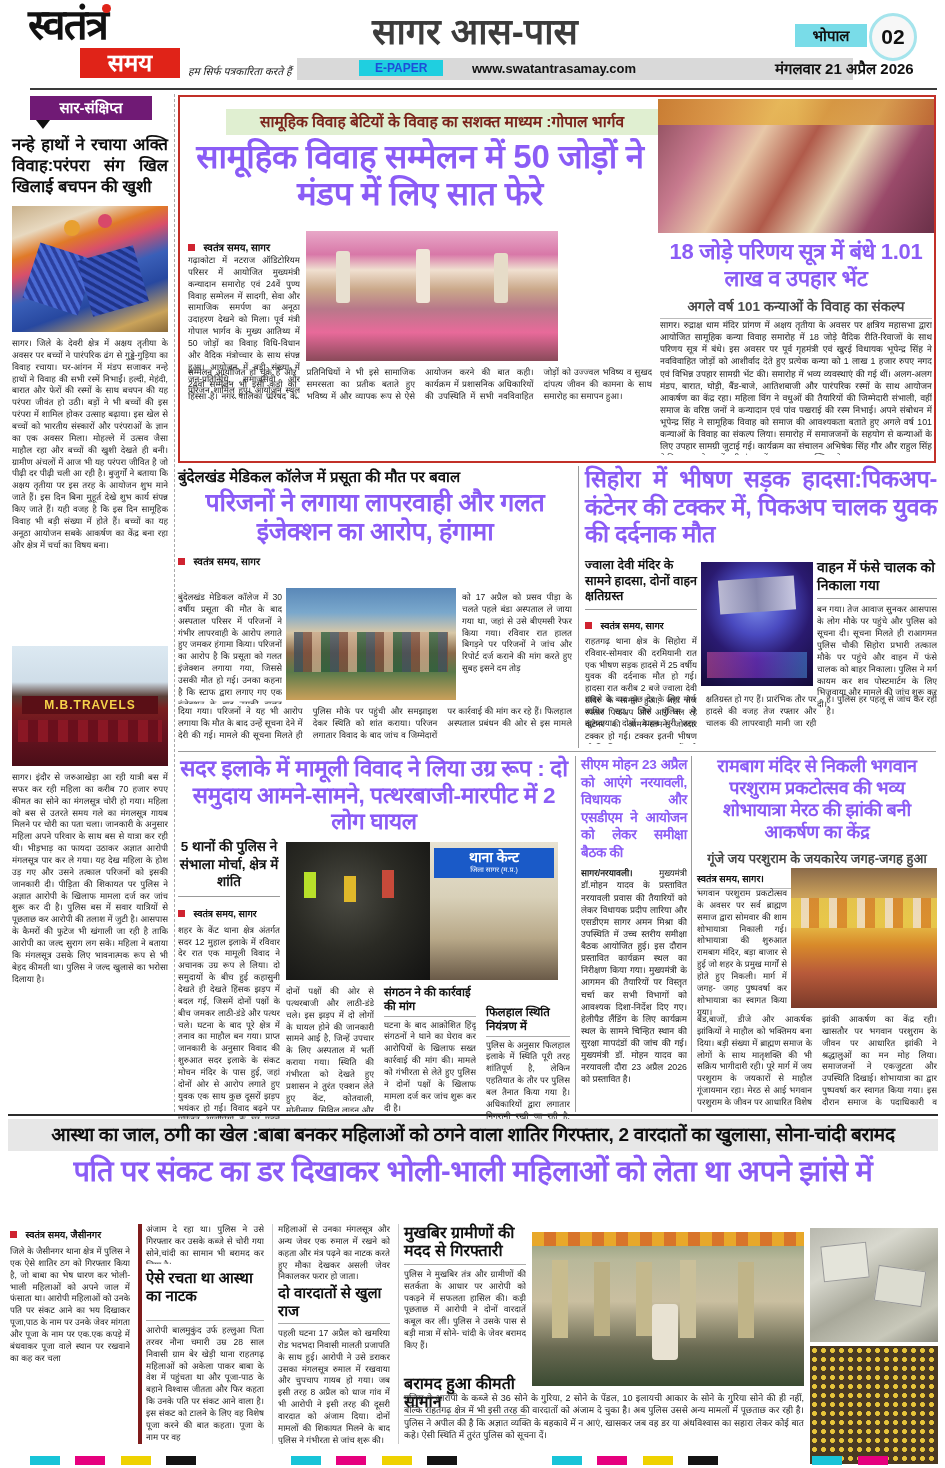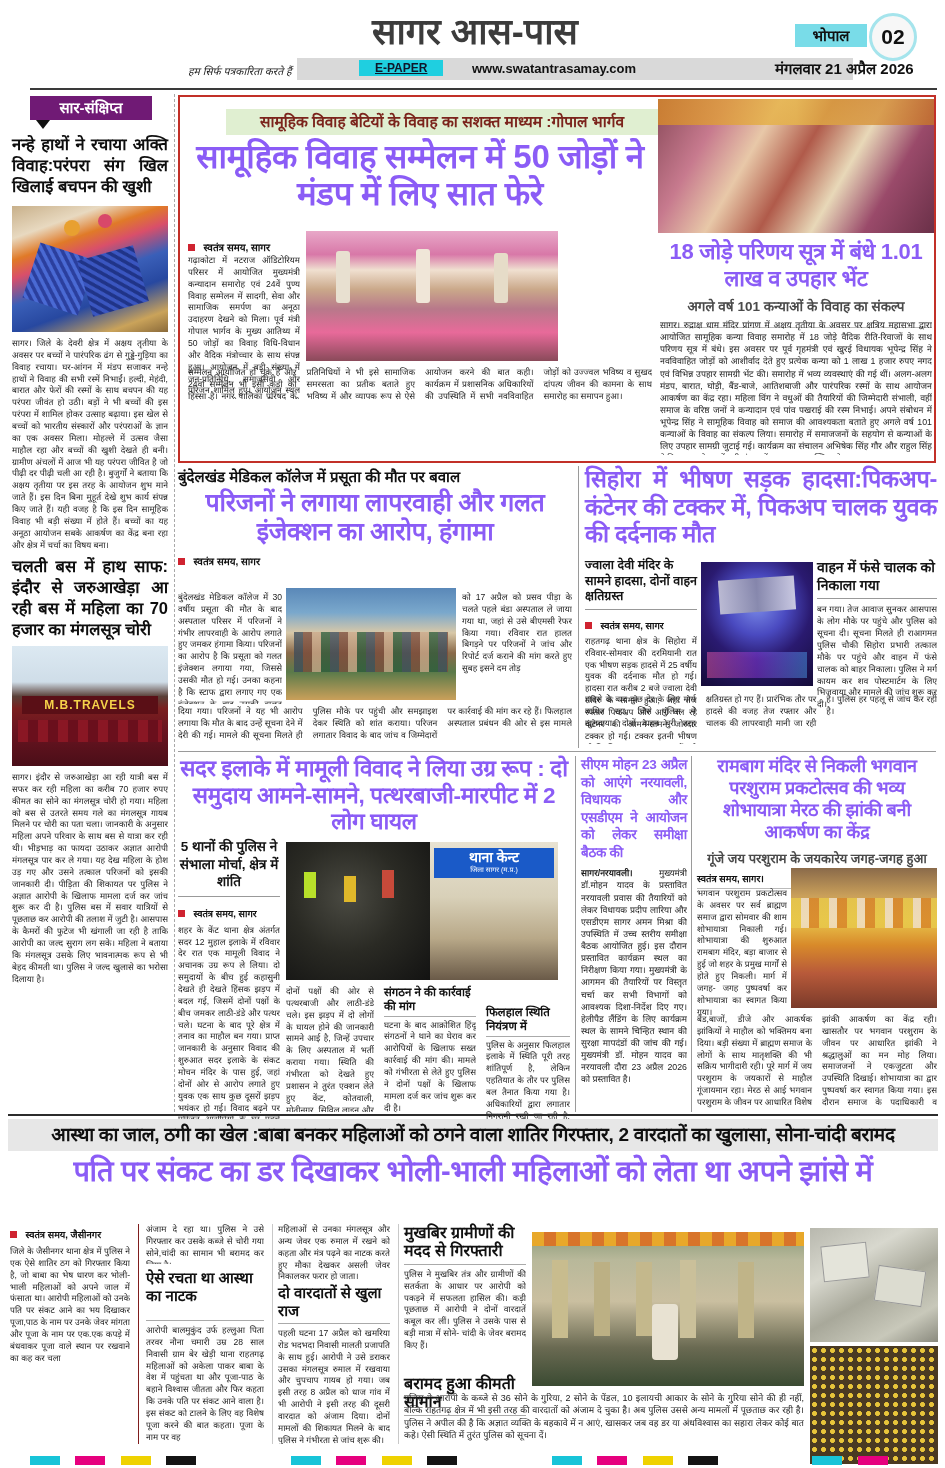--- a/index.html
+++ b/index.html
@@ -15,26 +15,31 @@
   .hdiv{position:absolute;height:1px;background:#9a9a9a;}
   .subhead{font-weight:bold;color:#111;}
   .colbar{display:inline-block;width:30px;height:9px;margin-right:11px;}
   .headline{font-weight:800;color:#8b5cf6;letter-spacing:-0.3px;}
 </style>
 </head>
 <body>
 
 <div id="page">
 
+  <div class="abs" style="left:28px;top:4px;width:155px;height:82px;">
+    <div style="font-size:42px;font-weight:800;letter-spacing:-2px;color:#111;line-height:1;">स्वतंत्र</div>
+    <div class="abs" style="left:74px;top:0px;width:9px;height:9px;border-radius:50%;background:#e02318;"></div>
+    <div class="abs" style="left:52px;top:44px;width:100px;height:30px;background:#e02318;color:#fff;font-size:24px;font-weight:800;text-align:center;line-height:30px;">समय</div>
+  </div>
   <div class="abs" style="left:188px;top:64px;font-size:10.5px;font-style:italic;color:#222;white-space:nowrap;">हम सिर्फ पत्रकारिता करते हैं</div>
 
   <div class="abs" style="left:300px;top:6px;width:350px;text-align:center;font-size:36px;font-weight:800;color:#3c3c3c;">सागर आस-पास</div>
 
   <div class="abs" style="left:297px;top:58px;width:556px;height:22px;background:#d9d9d9;">
-    <span class="abs" style="left:62px;top:2px;background:#1fcfe0;color:#0f172a;font-size:12px;font-weight:bold;padding:1px 16px;text-decoration:underline;">E-PAPER</span>
+    <span class="abs" style="left:62px;top:2px;background:#1fcfe0;color:#1d4ed8;font-size:12px;font-weight:bold;padding:1px 16px;">E-PAPER</span>
     <span class="abs" style="left:175px;top:3px;font-size:13px;font-weight:bold;color:#111;">www.swatantrasamay.com</span>
   </div>
 
   <div class="abs" style="left:795px;top:24px;width:72px;height:23px;background:#79dce8;color:#111;font-size:15px;font-weight:800;text-align:center;line-height:23px;">भोपाल</div>
   <div class="abs" style="left:869px;top:13px;width:42px;height:42px;border-radius:50%;background:#f7f7f7;border:3px solid #a5e4ec;font-size:21px;font-weight:800;text-align:center;line-height:42px;color:#111;">02</div>
   <div class="abs" style="left:775px;top:58px;width:162px;font-size:15px;font-weight:800;color:#111;">मंगलवार 21 अप्रैल 2026</div>
 
   <div class="abs" style="left:30px;top:88px;width:907px;height:2px;background:#3a3a3a;"></div>
 
   <div class="abs" style="left:8px;top:94px;width:166px;height:1018px;border-right:1px dashed #a9a9a9;">
@@ -45,21 +50,20 @@
 
     <div class="photo" style="left:4px;top:112px;width:156px;height:126px;background:linear-gradient(160deg,#c8b08a 0%,#e8d9c0 18%,#e07a28 30%,#d94f6a 40%,#3a5fb8 55%,#2748a0 70%,#caa35a 88%,#8a6a3a 100%);">
       <div style="position:absolute;left:18px;top:44px;width:58px;height:58px;background:linear-gradient(45deg,#2b3f9e 25%,#4a6ad4 25%,#4a6ad4 50%,#2b3f9e 50%,#2b3f9e 75%,#4a6ad4 75%);background-size:10px 10px;transform:rotate(18deg);"></div>
       <div style="position:absolute;left:72px;top:46px;width:58px;height:58px;background:linear-gradient(45deg,#203488 25%,#3a56c0 25%,#3a56c0 50%,#203488 50%,#203488 75%,#3a56c0 75%);background-size:10px 10px;transform:rotate(-16deg);"></div>
       <div style="position:absolute;left:52px;top:14px;width:16px;height:16px;border-radius:50%;background:#e8a030;"></div>
       <div style="position:absolute;left:86px;top:8px;width:14px;height:14px;border-radius:50%;background:#d8486a;"></div>
     </div>
 
     <div class="abs just body-txt" style="left:4px;top:244px;width:156px;height:212px;">सागर। जिले के देवरी क्षेत्र में अक्षय तृतीया के अवसर पर बच्चों ने पारंपरिक ढंग से गुड्डे-गुड़िया का विवाह रचाया। घर-आंगन में मंडप सजाकर नन्हे हाथों ने विवाह की सभी रस्में निभाईं। हल्दी, मेहंदी, बारात और फेरों की रस्मों के साथ बचपन की यह परंपरा जीवंत हो उठी। बड़ों ने भी बच्चों की इस परंपरा में शामिल होकर उत्साह बढ़ाया। इस खेल से बच्चों को भारतीय संस्कारों और परंपराओं के ज्ञान का एक अवसर मिला। मोहल्ले में उत्सव जैसा माहौल रहा और बच्चों की खुशी देखते ही बनी। ग्रामीण अंचलों में आज भी यह परंपरा जीवित है जो पीढ़ी दर पीढ़ी चली आ रही है। बुजुर्गों ने बताया कि अक्षय तृतीया पर इस तरह के आयोजन शुभ माने जाते हैं। इस दिन बिना मुहूर्त देखे शुभ कार्य संपन्न किए जाते हैं। यही वजह है कि इस दिन सामूहिक विवाह भी बड़ी संख्या में होते हैं। बच्चों का यह अनूठा आयोजन सबके आकर्षण का केंद्र बना रहा और क्षेत्र में चर्चा का विषय बना।</div>
 
-    <div class="abs just" style="left:4px;top:462px;width:156px;font-size:16.5px;font-weight:800;line-height:1.28;color:#0e0e0e;">चलती बस में हाथ साफ: इंदौर से जरुआखेड़ा आ रही बस में महिला का 70 हजार का मंगलसूत्र चोरी</div>
 
     <div class="photo" style="left:4px;top:552px;width:156px;height:120px;background:linear-gradient(180deg,#dce9f2 0%,#cfdde8 30%,#5a4038 42%,#7a1f1f 52%,#6a1420 70%,#4a0e18 100%);">
       <div style="position:absolute;left:10px;top:50px;width:136px;height:18px;background:#5a0f16;color:#f5d24a;font-size:12px;font-weight:800;text-align:center;line-height:18px;letter-spacing:1px;">M.B.TRAVELS</div>
       <div style="position:absolute;left:6px;top:74px;width:144px;height:22px;background:repeating-linear-gradient(90deg,#8a1724 0 10px,#6a0f1c 10px 20px);"></div>
     </div>
 
     <div class="abs just body-txt" style="left:4px;top:678px;width:156px;height:336px;">सागर। इंदौर से जरुआखेड़ा आ रही यात्री बस में सफर कर रही महिला का करीब 70 हजार रुपए कीमत का सोने का मंगलसूत्र चोरी हो गया। महिला को बस से उतरते समय गले का मंगलसूत्र गायब मिलने पर चोरी का पता चला। जानकारी के अनुसार महिला अपने परिवार के साथ बस से यात्रा कर रही थी। भीड़भाड़ का फायदा उठाकर अज्ञात आरोपी मंगलसूत्र पार कर ले गया। यह देख महिला के होश उड़ गए और उसने तत्काल परिजनों को इसकी जानकारी दी। पीड़िता की शिकायत पर पुलिस ने अज्ञात आरोपी के खिलाफ मामला दर्ज कर जांच शुरू कर दी है। पुलिस बस में सवार यात्रियों से पूछताछ कर आरोपी की तलाश में जुटी है। आसपास के कैमरों की फुटेज भी खंगाली जा रही है ताकि आरोपी का जल्द सुराग लग सके। महिला ने बताया कि मंगलसूत्र उसके लिए भावनात्मक रूप से भी बेहद कीमती था। पुलिस ने जल्द खुलासे का भरोसा दिलाया है।</div>
   </div>
 
   <div class="abs" style="left:178px;top:95px;width:758px;height:368px;border:2px solid #c23028;box-sizing:border-box;">
@@ -78,21 +82,21 @@
     <div class="abs just body-txt" style="left:8px;top:158px;width:112px;height:144px;">गढ़ाकोटा में नटराज ऑडिटोरियम परिसर में आयोजित मुख्यमंत्री कन्यादान समारोह एवं 24वें पुण्य विवाह सम्मेलन में सादगी, सेवा और सामाजिक समर्पण का अनूठा उदाहरण देखने को मिला। पूर्व मंत्री गोपाल भार्गव के मुख्य आतिथ्य में 50 जोड़ों का विवाह विधि-विधान और वैदिक मंत्रोच्चार के साथ संपन्न हुआ। आयोजन में बड़ी संख्या में जन-प्रतिनिधि, समाजसेवी और परिजन शामिल हुए। आयोजन स्थल पर भोजन, पेयजल सहित सभी व्यवस्थाएं सुव्यवस्थित रहीं और</div>
     <div class="photo" style="left:126px;top:134px;width:252px;height:130px;background:linear-gradient(180deg,#e8a8c8 0%,#d878a8 18%,#f0e0d0 30%,#caa88a 45%,#b8788a 60%,#e86a9a 78%,#8a4a5a 100%);">
       <div style="position:absolute;left:30px;top:20px;width:14px;height:52px;background:#e8e0d0;border-radius:3px;"></div>
       <div style="position:absolute;left:110px;top:18px;width:14px;height:54px;background:#f0e6d8;border-radius:3px;"></div>
       <div style="position:absolute;left:188px;top:22px;width:14px;height:50px;background:#e6dcc8;border-radius:3px;"></div>
     </div>
 
     <div class="abs just body-txt" style="left:8px;top:270px;width:464px;height:88px;column-count:4;column-gap:10px;">सम्मेलन आयोजित हो चुके हैं और 24वां सम्मेलन भी इसी कड़ी का हिस्सा है। नगर पालिका परिषद के प्रतिनिधियों ने भी इसे सामाजिक समरसता का प्रतीक बताते हुए भविष्य में और व्यापक रूप से ऐसे आयोजन करने की बात कही। कार्यक्रम में प्रशासनिक अधिकारियों की उपस्थिति में सभी नवविवाहित जोड़ों को उज्ज्वल भविष्य व सुखद दांपत्य जीवन की कामना के साथ समारोह का समापन हुआ।</div>
 
     <div class="abs headline" style="left:480px;top:142px;width:272px;font-size:22px;line-height:1.22;text-align:center;">18 जोड़े परिणय सूत्र में बंधे 1.01 लाख व उपहार भेंट</div>
-    <div class="abs" style="left:480px;top:200px;width:272px;font-size:13.5px;font-weight:700;color:#4a4a4a;text-align:center;border-bottom:1px solid #bbb;padding-bottom:12px;">अगले वर्ष 101 कन्याओं के विवाह का संकल्प</div>
+    <div class="abs" style="left:480px;top:200px;width:272px;font-size:13.5px;font-weight:700;color:#4a4a4a;text-align:center;border-bottom:1px solid #bbb;padding-bottom:3px;">अगले वर्ष 101 कन्याओं के विवाह का संकल्प</div>
     <div class="abs just body-txt" style="left:480px;top:222px;width:272px;height:136px;font-size:8.8px;">सागर। रुद्राक्ष धाम मंदिर प्रांगण में अक्षय तृतीया के अवसर पर क्षत्रिय महासभा द्वारा आयोजित सामूहिक कन्या विवाह समारोह में 18 जोड़े वैदिक रीति-रिवाजों के साथ परिणय सूत्र में बंधे। इस अवसर पर पूर्व गृहमंत्री एवं खुरई विधायक भूपेन्द्र सिंह ने नवविवाहित जोड़ों को आशीर्वाद देते हुए प्रत्येक कन्या को 1 लाख 1 हजार रुपए नगद एवं विभिन्न उपहार सामग्री भेंट की। समारोह में भव्य व्यवस्थाएं की गई थीं। अलग-अलग मंडप, बारात, घोड़ी, बैंड-बाजे, आतिशबाजी और पारंपरिक रस्मों के साथ आयोजन आकर्षण का केंद्र रहा। महिला विंग ने वधुओं की तैयारियों की जिम्मेदारी संभाली, वहीं समाज के वरिष्ठ जनों ने कन्यादान एवं पांव पखराई की रस्म निभाई। अपने संबोधन में भूपेन्द्र सिंह ने सामूहिक विवाह को समाज की आवश्यकता बताते हुए अगले वर्ष 101 कन्याओं के विवाह का संकल्प लिया। समारोह में समाजजनों के सहयोग से कन्याओं के लिए उपहार सामग्री जुटाई गई। कार्यक्रम का संचालन अभिषेक सिंह गौर और राहुल सिंह ने किया। आयोजन में बड़ी संख्या में समाजजन उपस्थित रहे।</div>
   </div>
 
   <div class="abs" style="left:178px;top:466px;width:396px;height:284px;">
     <div style="font-size:15px;font-weight:800;color:#111;">बुंदेलखंड मेडिकल कॉलेज में प्रसूता की मौत पर बवाल</div>
     <div class="headline" style="margin-top:2px;width:394px;font-size:25px;line-height:1.14;text-align:center;">परिजनों ने लगाया लापरवाही और गलत इंजेक्शन का आरोप, हंगामा</div>
     <div style="margin-top:6px;">
       <span class="sq"></span>
       <span class="byline">स्वतंत्र समय, सागर</span>
     </div>
@@ -185,21 +189,21 @@
     <div class="photo" style="left:94px;top:112px;width:146px;height:140px;background:linear-gradient(180deg,#8a6a4a 0%,#caa05a 20%,#e8c24a 38%,#d88a2a 55%,#b85a3a 75%,#7a3a2a 100%);">
       <div style="position:absolute;left:0;top:30px;width:146px;height:30px;background:repeating-linear-gradient(90deg,#e8c84a 0 10px,#f0e0c8 10px 18px,#d8862a 18px 28px);opacity:.85;"></div>
     </div>
     <div class="abs just body-txt" style="left:0;top:258px;width:240px;height:96px;column-count:2;column-gap:10px;">बैंड,बाजों, डीजे और आकर्षक झांकियों ने माहौल को भक्तिमय बना दिया। बड़ी संख्या में ब्राह्मण समाज के लोगों के साथ मातृशक्ति की भी सक्रिय भागीदारी रही। पूरे मार्ग में जय परशुराम के जयकारों से माहौल गूंजायमान रहा। मेरठ से आई भगवान परशुराम के जीवन पर आधारित विशेष झांकी आकर्षण का केंद्र रही। खासतौर पर भगवान परशुराम के जीवन पर आधारित झांकी ने श्रद्धालुओं का मन मोह लिया। समाजजनों ने एकजुटता और उपस्थिति दिखाई। शोभायात्रा का द्वार पुष्पवर्षा कर स्वागत किया गया। इस दौरान समाज के पदाधिकारी व अनुयायी बड़ी संख्या में शामिल रहे। आयोजन समिति ने सभी का आभार व्यक्त किया।</div>
   </div>
 
   <div class="abs" style="left:8px;top:1114px;width:930px;height:2px;background:#2c2c2c;"></div>
   <div class="abs" style="left:8px;top:1119px;width:930px;height:32px;background:#e7e7e7;font-size:19px;font-weight:800;color:#101010;text-align:center;line-height:32px;letter-spacing:-0.3px;">आस्था का जाल, ठगी का खेल :बाबा बनकर महिलाओं को ठगने वाला शातिर गिरफ्तार, 2 वारदातों का खुलासा, सोना-चांदी बरामद</div>
   <div class="abs headline" style="left:8px;top:1156px;width:930px;font-size:29px;line-height:1.1;text-align:center;">पति पर संकट का डर दिखाकर भोली-भाली महिलाओं को लेता था अपने झांसे में</div>
 
-  <div class="abs" style="left:10px;top:1224px;width:120px;height:220px;border-right:1px solid #7f1d1d;padding-right:8px;">
+  <div class="abs" style="left:10px;top:1224px;width:120px;height:220px;border-right:4px solid #7f1d1d;padding-right:8px;">
     <div>
       <span class="sq"></span>
       <span class="byline" style="font-size:9.5px;">स्वतंत्र समय, जैसीनगर</span>
     </div>
     <div class="just body-txt" style="margin-top:4px;height:198px;">जिले के जैसीनगर थाना क्षेत्र में पुलिस ने एक ऐसे शातिर ठग को गिरफ्तार किया है, जो बाबा का भेष धारण कर भोली-भाली महिलाओं को अपने जाल में फंसाता था। आरोपी महिलाओं को उनके पति पर संकट आने का भय दिखाकर पूजा,पाठ के नाम पर उनके जेवर मांगता और पूजा के नाम पर एक.एक कपड़े में बंधवाकर पूजा वाले स्थान पर रखवाने का कह कर चला</div>
   </div>
 
   <div class="abs" style="left:146px;top:1224px;width:118px;height:220px;border-right:1px solid #c8c8c8;padding-right:8px;">
     <div class="just body-txt" style="height:40px;">अंजाम दे रहा था। पुलिस ने उसे गिरफ्तार कर उसके कब्जे से चोरी गया सोने,चांदी का सामान भी बरामद कर लिया है।</div>
     <div class="subhead" style="margin-top:5px;font-size:15px;line-height:1.2;border-bottom:1px solid #aaa;padding-bottom:15px;">ऐसे रचता था आस्था का नाटक</div>

